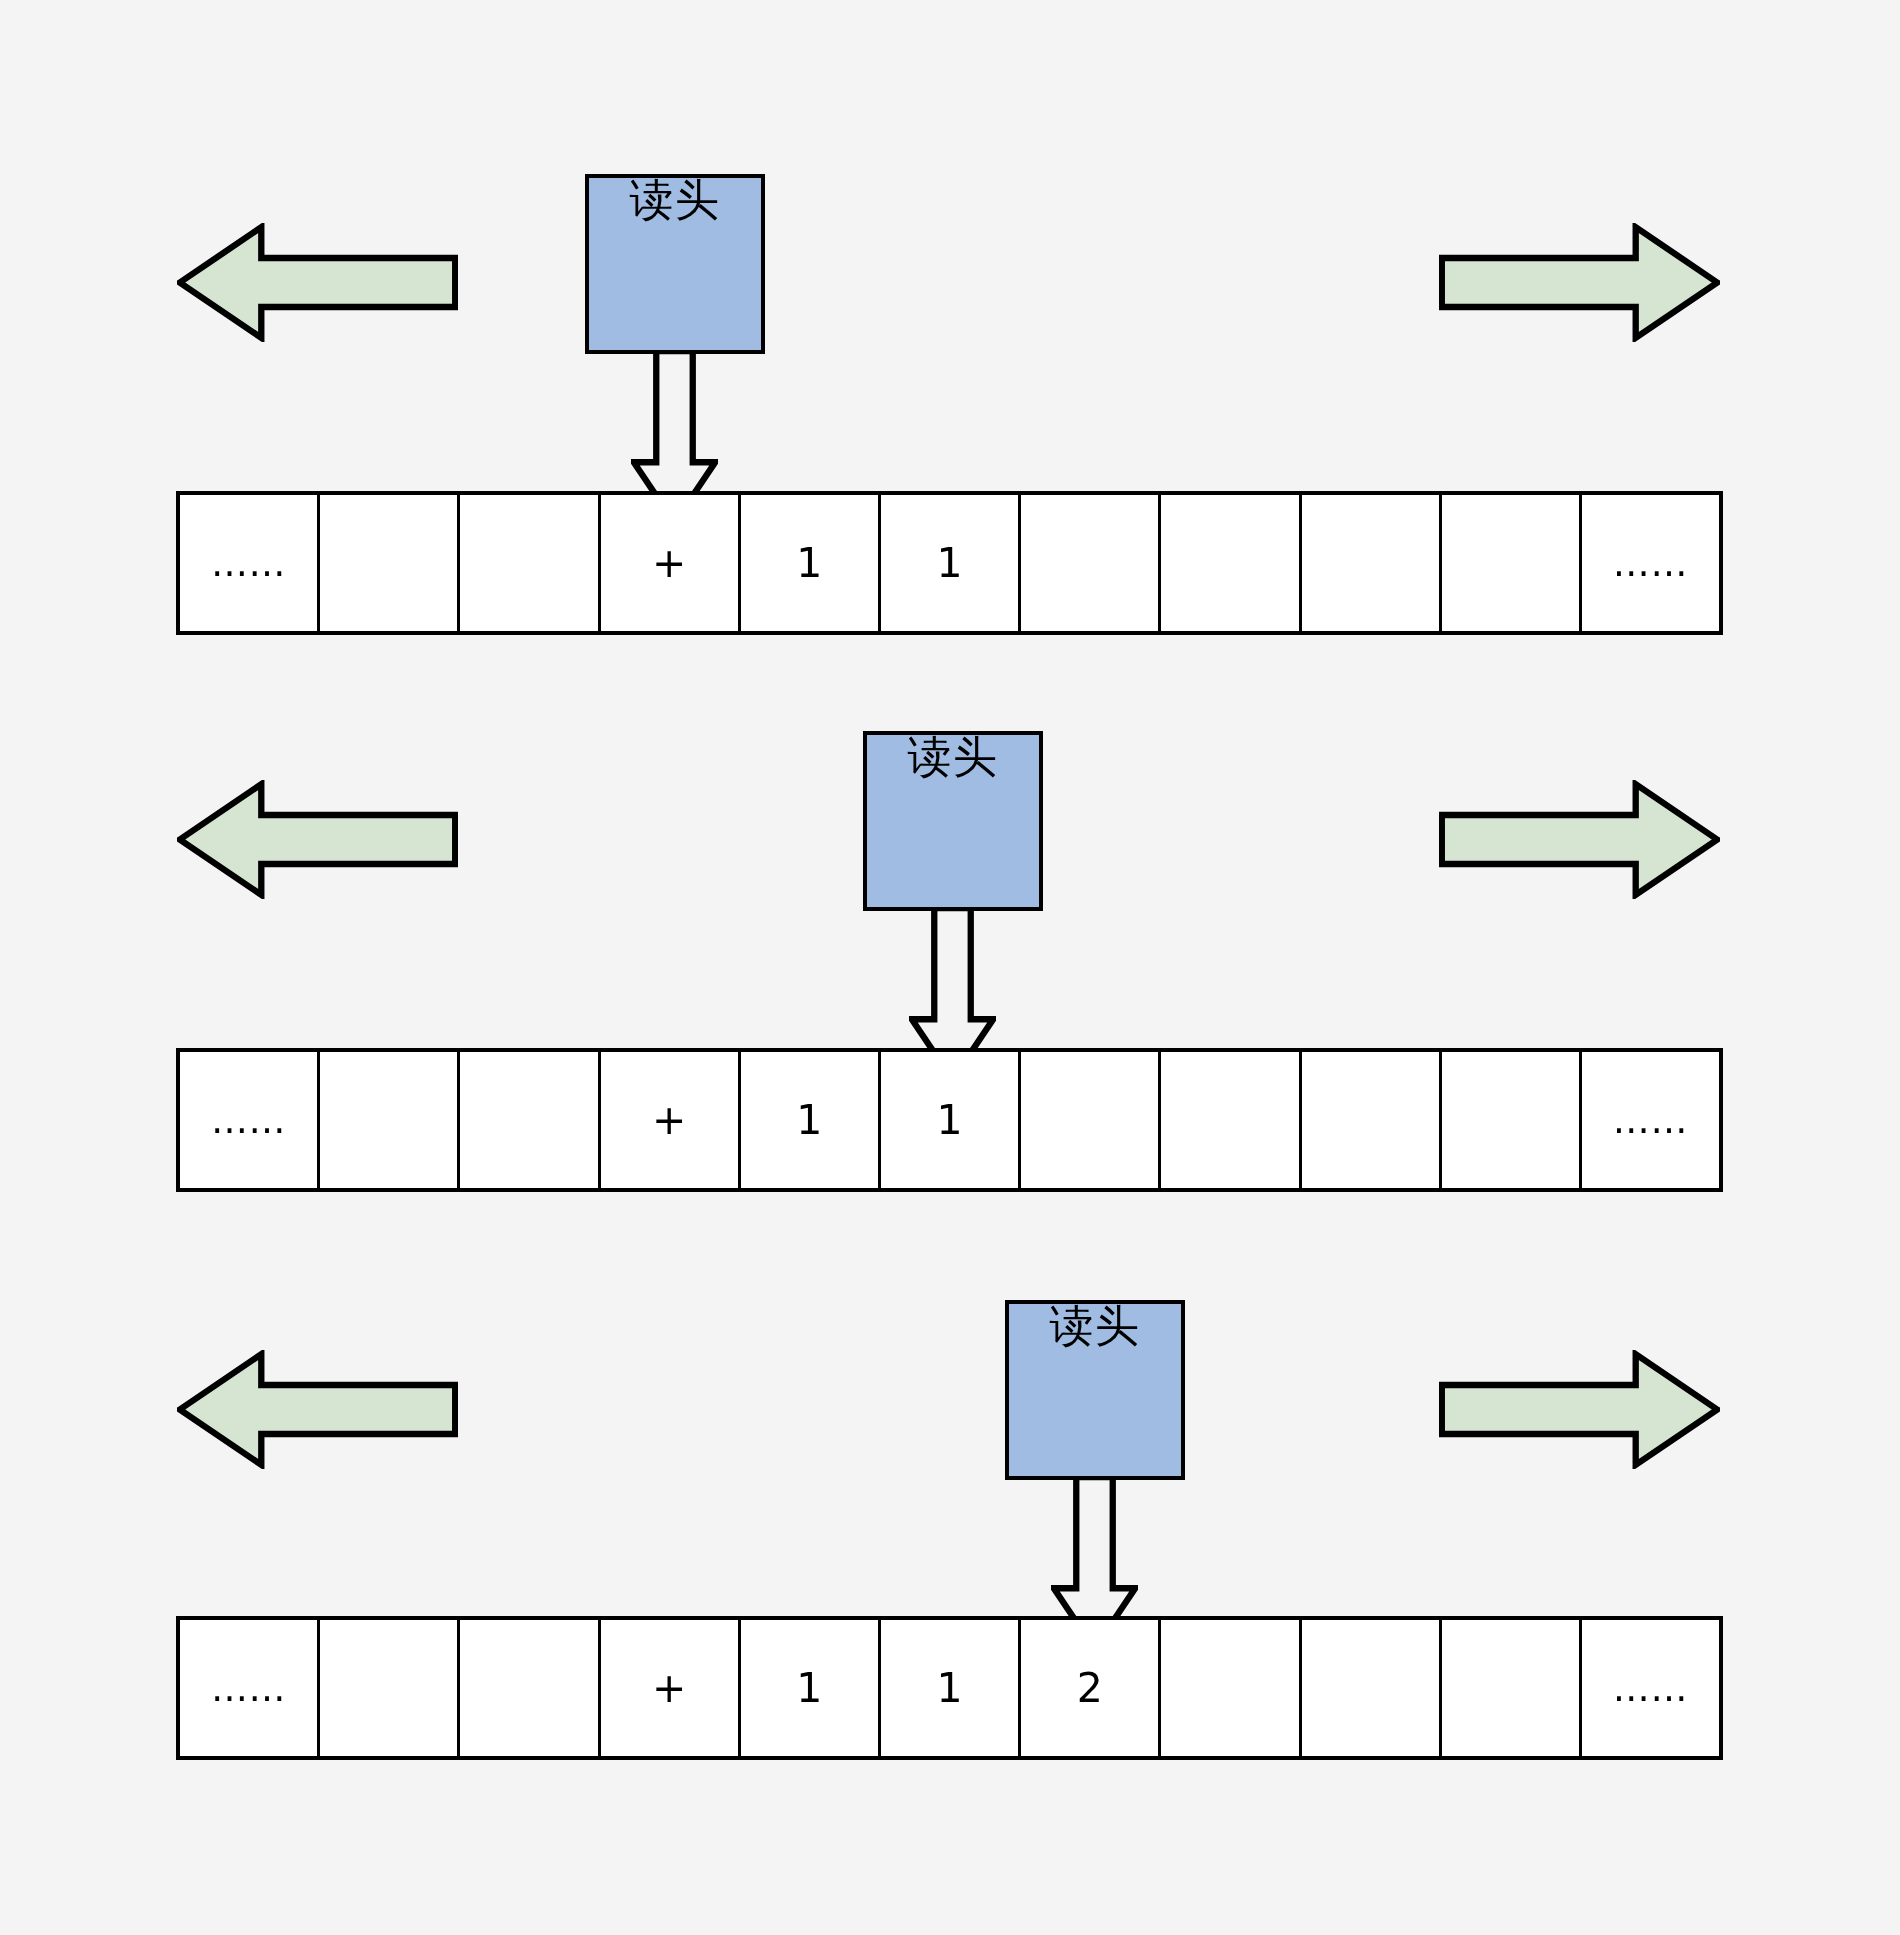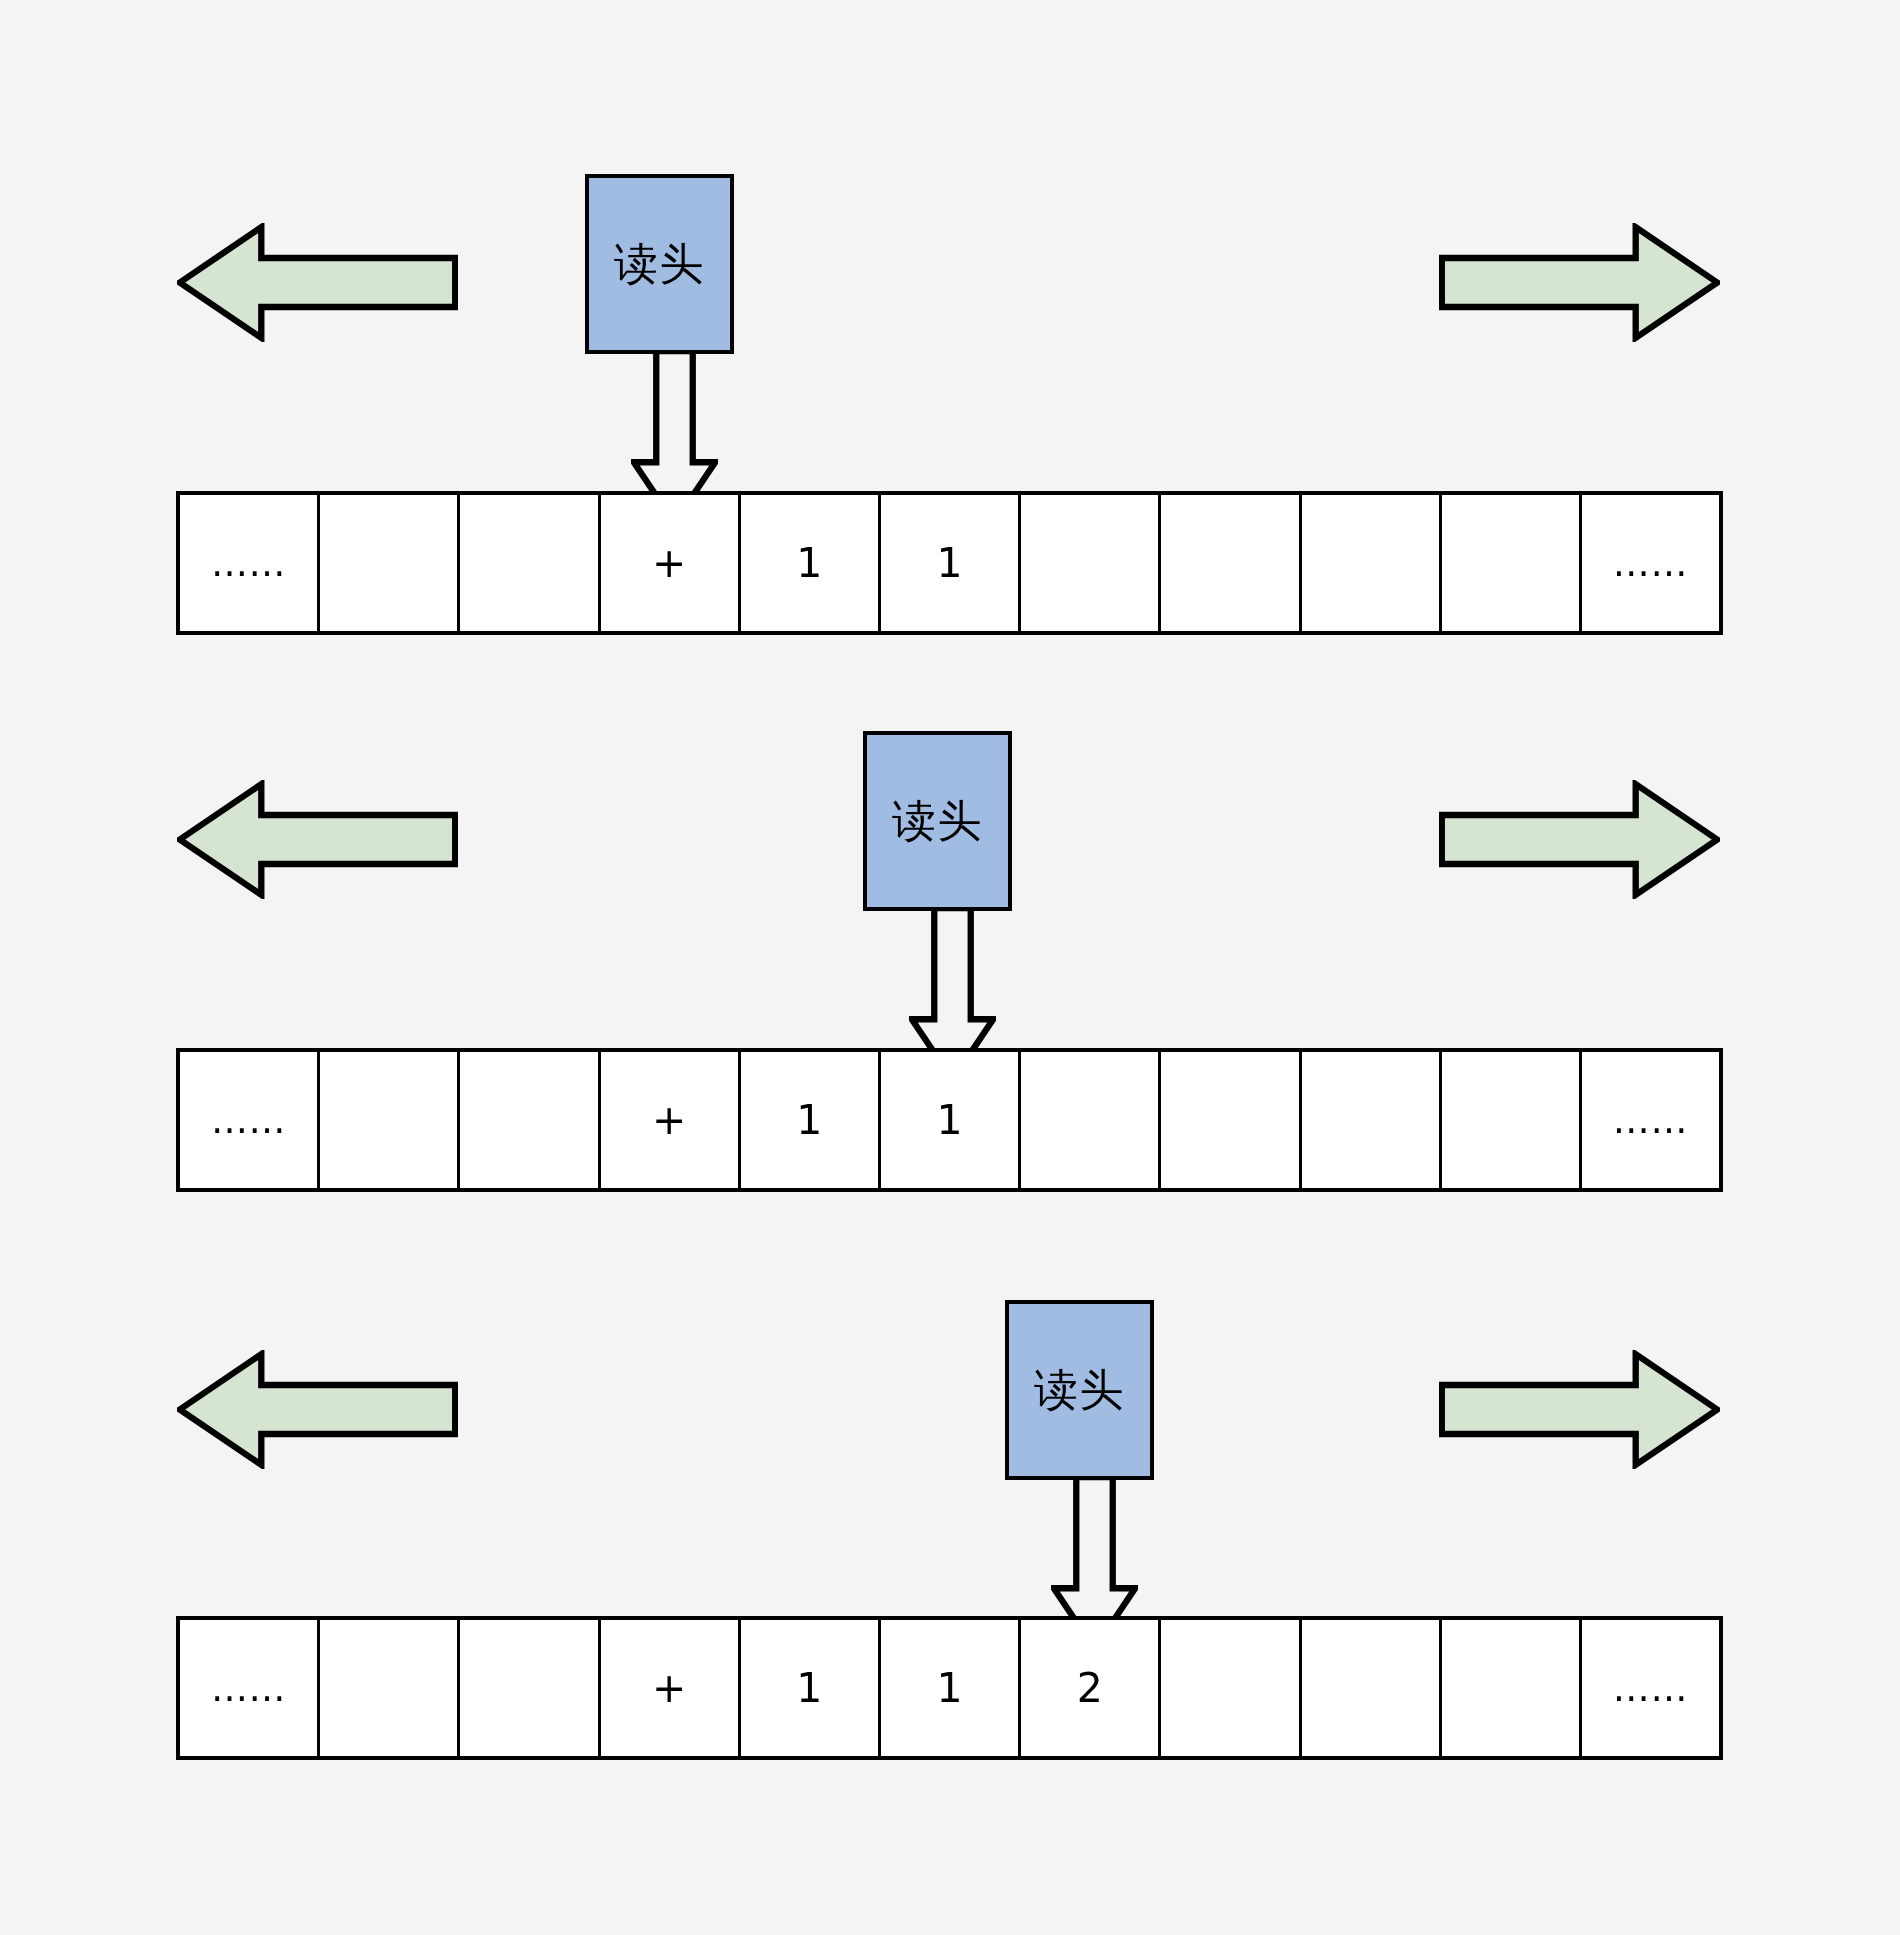--- a/index.html
+++ b/index.html
@@ -33,27 +33,27 @@
     width: 281px;
     height: 119px;
   }
   .dir-arrow svg { display: block; width: 100%; height: 100%; }
   .arrow-left  { left: 177px; }
   .arrow-right { left: 1439px; }
 
   
   .head-box {
     position: absolute;
-    width: 149px;
+    width: 180px;
     height: 180px;
     background: #a0bce2;
     border: 4.2px solid #000000;
     box-sizing: border-box;
     display: flex;
-    align-items: center;
+    align-items: flex-start;
     justify-content: center;
   }
   .head-label {
     font-size: 44px;
     line-height: 1;
     color: #000000;
     letter-spacing: 1.4px;
     white-space: nowrap;
   }
 

